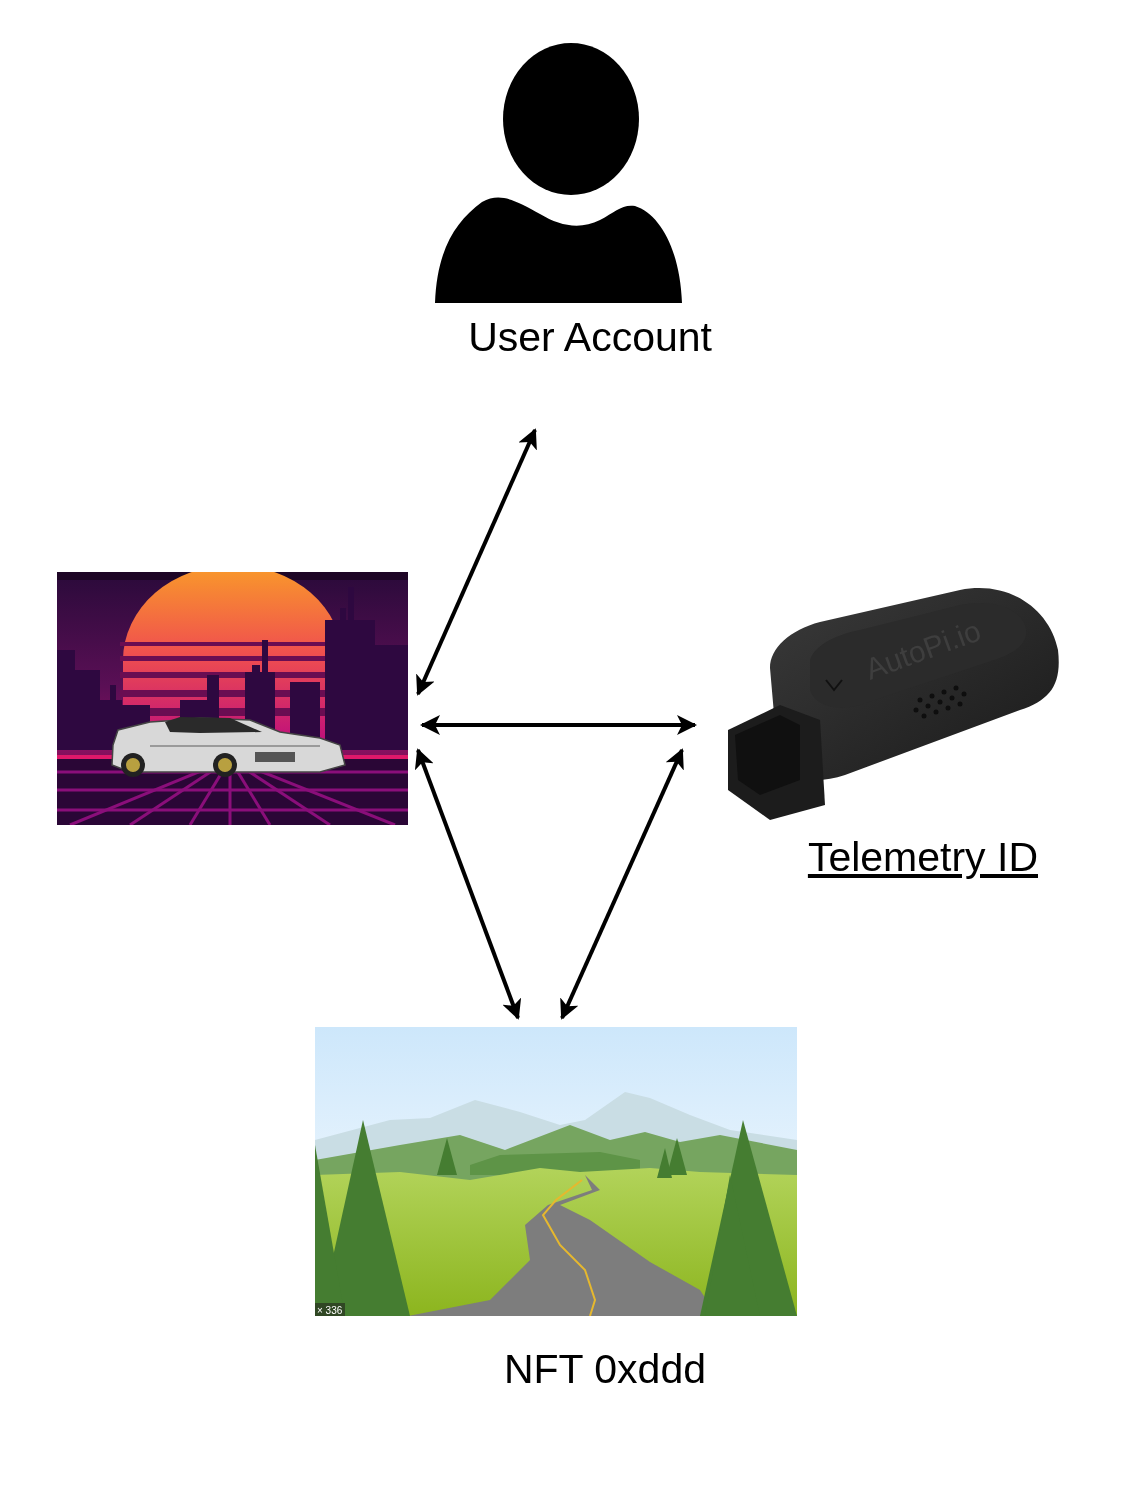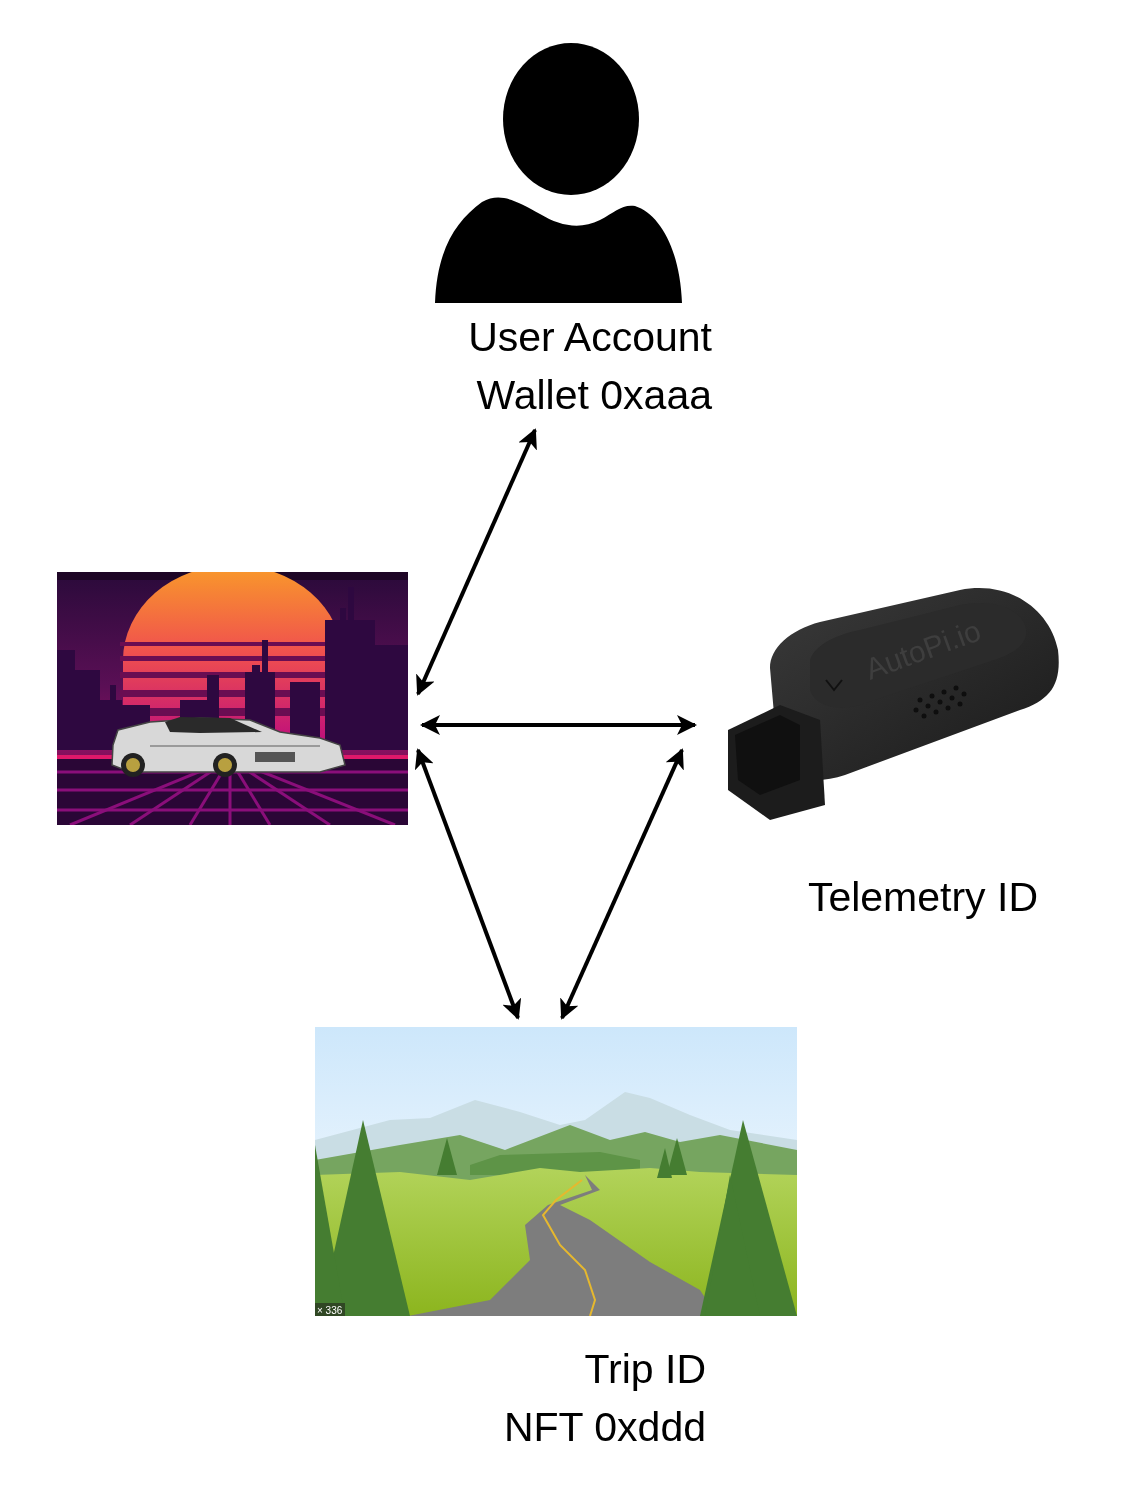--- a/index.html
+++ b/index.html
@@ -160,26 +160,24 @@
   <g stroke="#000" stroke-width="4" fill="none">
     <line x1="535" y1="430" x2="418" y2="694" marker-start="url(#ah)" marker-end="url(#ah)"></line>
     <line x1="422" y1="725" x2="695" y2="725" marker-start="url(#ah)" marker-end="url(#ah)"></line>
     <line x1="418" y1="750" x2="518" y2="1018" marker-start="url(#ah)" marker-end="url(#ah)"></line>
     <line x1="682" y1="750" x2="562" y2="1018" marker-start="url(#ah)" marker-end="url(#ah)"></line>
   </g>
 </svg>
 
 <div class="node-label" style="left:412px; top:308px; width:300px;">
   <div>User Account</div>
-  <div>Wallet 0xaaa</div>
 </div>
 
 <div class="node-label" style="left:82px; top:828px; width:300px;">
 </div>
 
-<div class="node-label" style="left:738px; top:868px; width:300px;">
+<div class="node-label" style="left:738px; top:828px; width:300px;text-decoration:underline;">
   <div>Telemetry ID</div>
 </div>
 
 <div class="node-label" style="left:406px; top:1340px; width:300px;">
-  <div>Trip ID</div>
   <div>NFT 0xddd</div>
 </div>
 
 </body></html>

